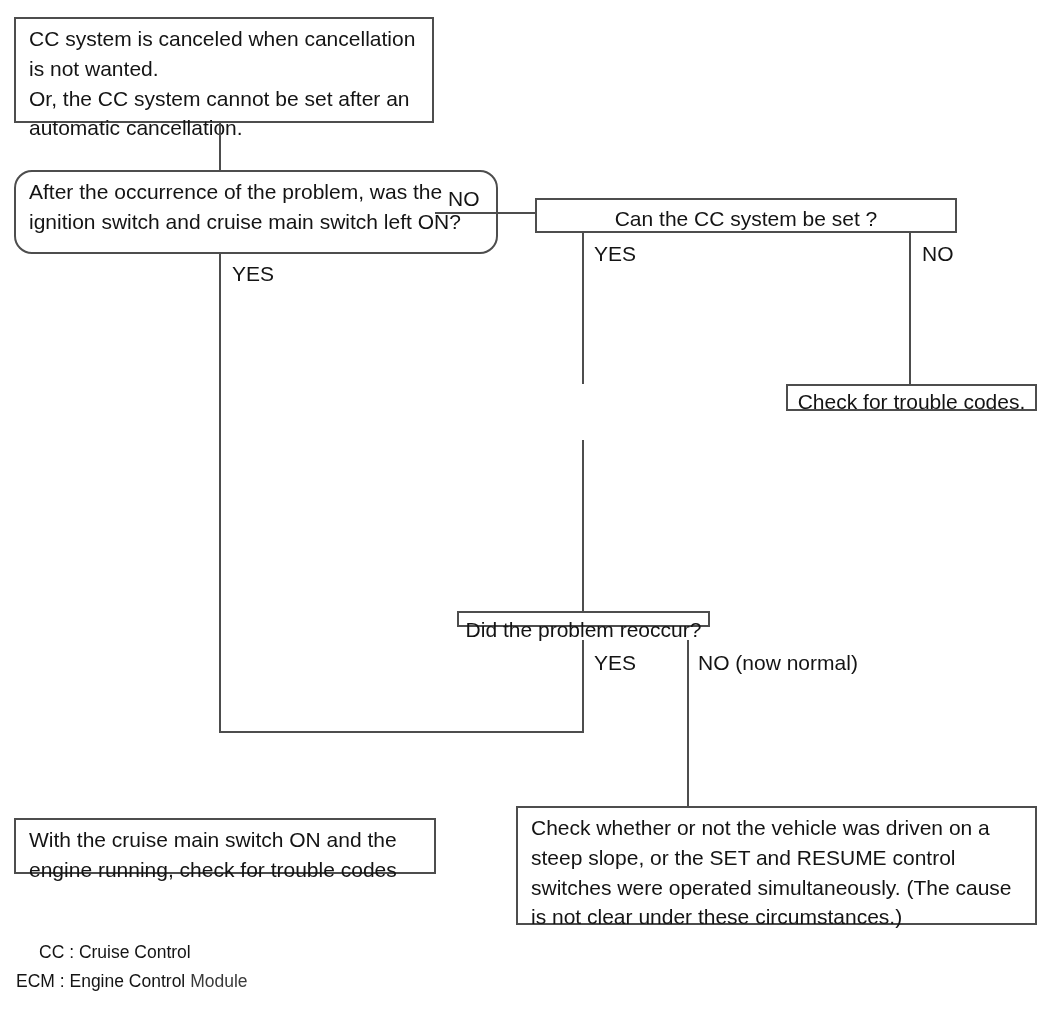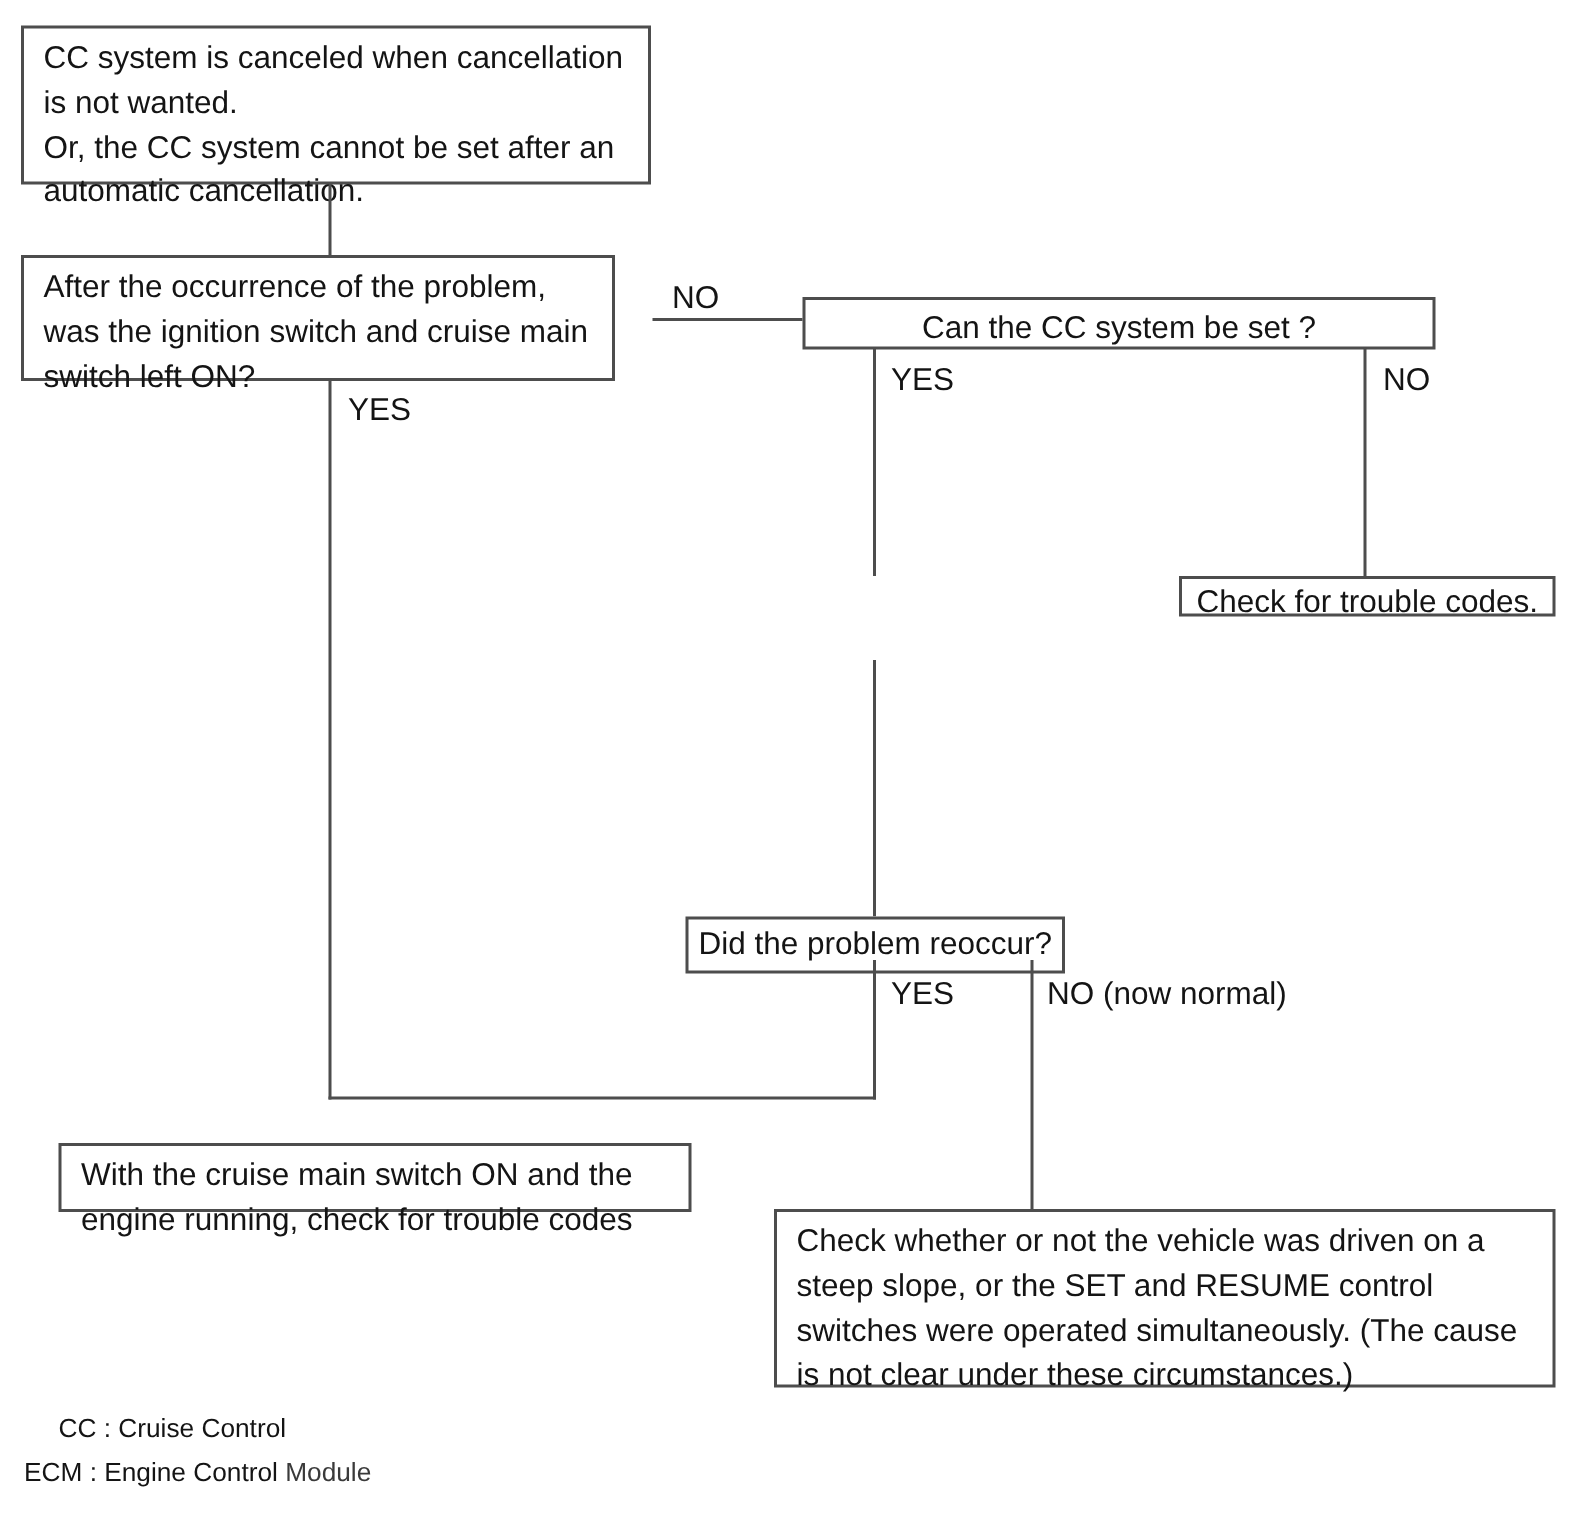--- a/index.html
+++ b/index.html
@@ -66,51 +66,51 @@
 </head>
 <body>
 
 <div id="canvas">
 
   <div class="node" style="left:14px; top:17px; width:420px; height:106px;">CC system is canceled when cancellation is not wanted.
 Or, the CC system cannot be set after an automatic cancellation.</div>
 
   <div class="edge-v" style="left:219px; top:122px; height:49px;"></div>
 
-  <div class="node" style="left:14px; top:170px; width:396px; height:84px;">After the occurrence of the problem, was the ignition switch and cruise main switch left ON?</div>
+  <div class="node" style="left:14px; top:170px; width:484px; height:84px;border-radius:18px;">After the occurrence of the problem, was the ignition switch and cruise main switch left ON?</div>
 
   <div class="edge-h" style="left:435px; top:212px; width:101px;"></div>
   <div class="edge-label" style="left:448px; top:188px;">NO</div>
 
   <div class="edge-v" style="left:219px; top:253px; height:480px;"></div>
   <div class="edge-label" style="left:232px; top:263px;">YES</div>
 
   <div class="node center" style="left:535px; top:198px; width:422px; height:35px; padding-top:4px;">Can the CC system be set ?</div>
 
   <div class="edge-v" style="left:582px; top:232px; height:152px;"></div>
   <div class="edge-label" style="left:594px; top:243px;">YES</div>
 
   <div class="edge-v" style="left:909px; top:232px; height:153px;"></div>
   <div class="edge-label" style="left:922px; top:243px;">NO</div>
 
 
   <div class="node center" style="left:786px; top:384px; width:251px; height:27px; padding-top:1px;">Check for trouble codes.</div>
 
   <div class="edge-v" style="left:582px; top:440px; height:171px;"></div>
 
-  <div class="node center" style="left:457px; top:611px; width:253px; height:38px; padding-top:2px;">Did the problem reoccur?</div>
+  <div class="node center" style="left:457px; top:611px; width:253px; height:16px; padding-top:2px;">Did the problem reoccur?</div>
 
   <div class="edge-v" style="left:582px; top:640px; height:93px;"></div>
   <div class="edge-h" style="left:219px; top:731px; width:365px;"></div>
   <div class="edge-label" style="left:594px; top:652px;">YES</div>
 
   <div class="edge-v" style="left:687px; top:640px; height:167px;"></div>
   <div class="edge-label" style="left:698px; top:652px;">NO (now normal)</div>
 
-  <div class="node" style="left:14px; top:762px; width:422px; height:46px;margin-left:25px;">With the cruise main switch ON and the engine running, check for trouble codes</div>
+  <div class="node" style="left:14px; top:818px; width:422px; height:56px;">With the cruise main switch ON and the engine running, check for trouble codes</div>
 
   <div class="node" style="left:516px; top:806px; width:521px; height:119px;">Check whether or not the vehicle was driven on a steep slope, or the SET and RESUME control switches were operated simultaneously. (The cause is not clear under these circumstances.)</div>
 
   <div class="legend" style="left:16px; top:944px;margin-left:23px;">
     <span>CC</span><span> : </span><span>Cruise Control</span>
   </div>
   <div class="legend" style="left:16px; top:973px;">
     <span>ECM</span><span> : </span><span>Engine Control</span><span class="muted"> Module</span>
   </div>
 

